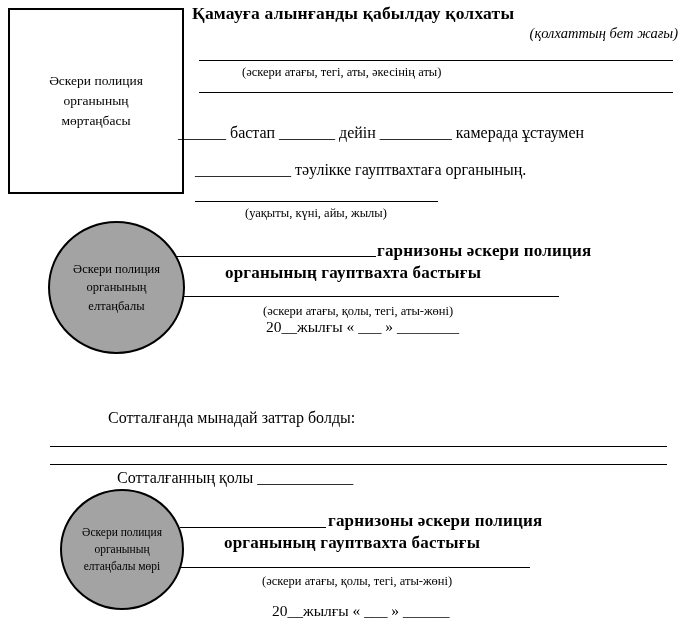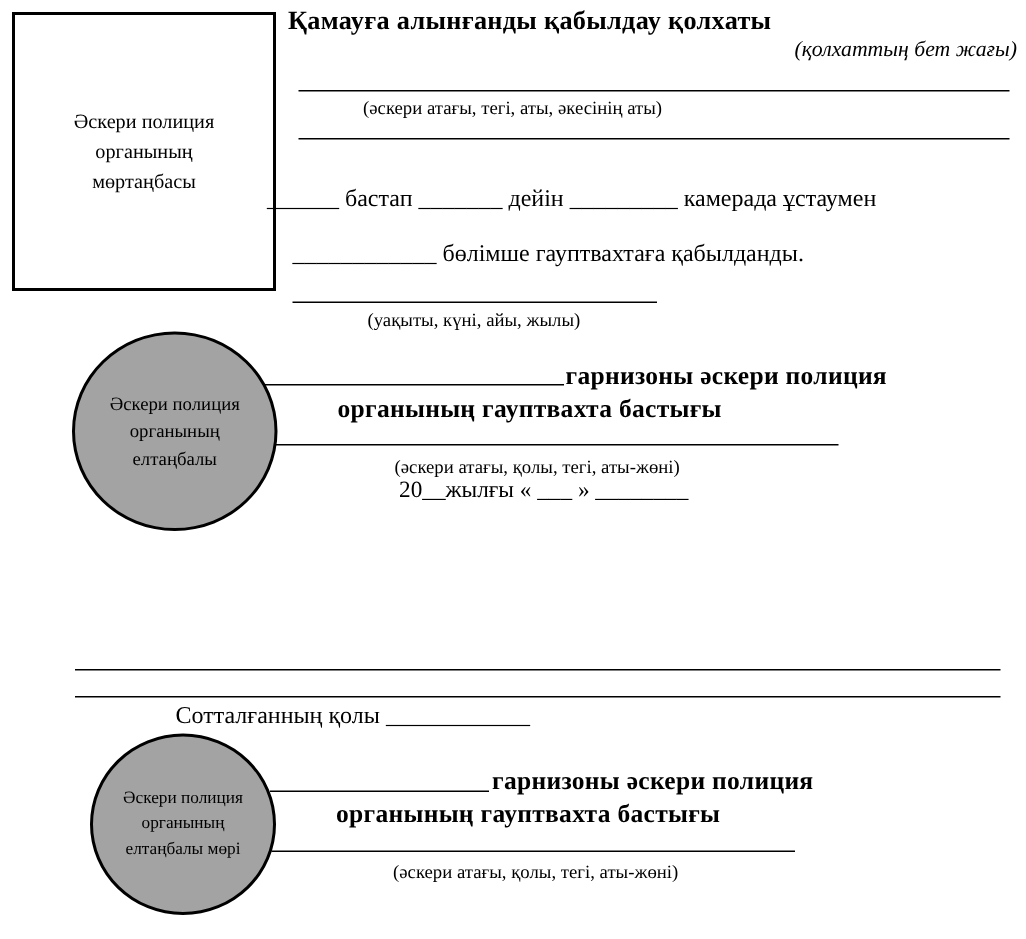--- a/index.html
+++ b/index.html
@@ -44,50 +44,52 @@
 
   <div class="abs sidenote nowrap" style="right:6px;top:25px;">(қолхаттың бет жағы)</div>
 
   <div class="rule" style="left:199px;top:60px;width:474px;"></div>
   <div class="abs caption nowrap" style="left:242px;top:65px;">(әскери атағы, тегі, аты, әкесінің аты)</div>
 
   <div class="rule" style="left:199px;top:92px;width:474px;"></div>
 
   <div class="abs body-txt nowrap" style="left:178px;top:124px;">______ бастап _______ дейін _________ камерада ұстаумен</div>
 
-  <div class="abs body-txt nowrap" style="left:195px;top:161px;">____________ бөлімше гауптвахтаға қабылданды.</div>
+  <div class="abs body-txt nowrap" style="left:195px;top:161px;">____________ тәулікке гауптвахтаға органының.</div>
 
   <div class="rule" style="left:195px;top:201px;width:243px;"></div>
   <div class="abs caption nowrap" style="left:245px;top:206px;">(уақыты, күні, айы, жылы)</div>
 
   <div class="rule" style="left:176px;top:256px;width:200px;"></div>
   <div class="abs bold-txt nowrap" style="left:377px;top:241px;">гарнизоны әскери полиция</div>
   <div class="abs bold-txt nowrap" style="left:225px;top:263px;">органының гауптвахта бастығы</div>
 
   <div class="rule" style="left:184px;top:296px;width:375px;"></div>
   <div class="abs caption nowrap" style="left:263px;top:304px;">(әскери атағы, қолы, тегі, аты-жөні)</div>
 
   <div class="abs date-txt nowrap" style="left:266px;top:318px;">20__жылғы « ___ » ________</div>
 
   <div class="seal seal-1">
     <span>Әскери полиция органының елтаңбалы</span>
   </div>
 
 
+  <div class="abs body-txt nowrap" style="left:108px;top:409px;">Сотталғанда мынадай заттар болды:</div>
 
   <div class="rule" style="left:50px;top:446px;width:617px;"></div>
   <div class="rule" style="left:50px;top:464px;width:617px;"></div>
 
   <div class="abs body-txt nowrap" style="left:117px;top:469px;">Сотталғанның қолы ____________</div>
 
   <div class="rule" style="left:180px;top:527px;width:146px;"></div>
   <div class="abs bold-txt nowrap" style="left:328px;top:511px;">гарнизоны әскери полиция</div>
   <div class="abs bold-txt nowrap" style="left:224px;top:533px;">органының гауптвахта бастығы</div>
 
   <div class="rule" style="left:181px;top:567px;width:349px;"></div>
   <div class="abs caption nowrap" style="left:262px;top:574px;">(әскери атағы, қолы, тегі, аты-жөні)</div>
 
+  <div class="abs date-txt nowrap" style="left:272px;top:602px;">20__жылғы « ___ » ______</div>
 
   <div class="seal seal-2">
     <span>Әскери полиция органының елтаңбалы мөрі</span>
   </div>
 
 </div>
 
 </body></html>

